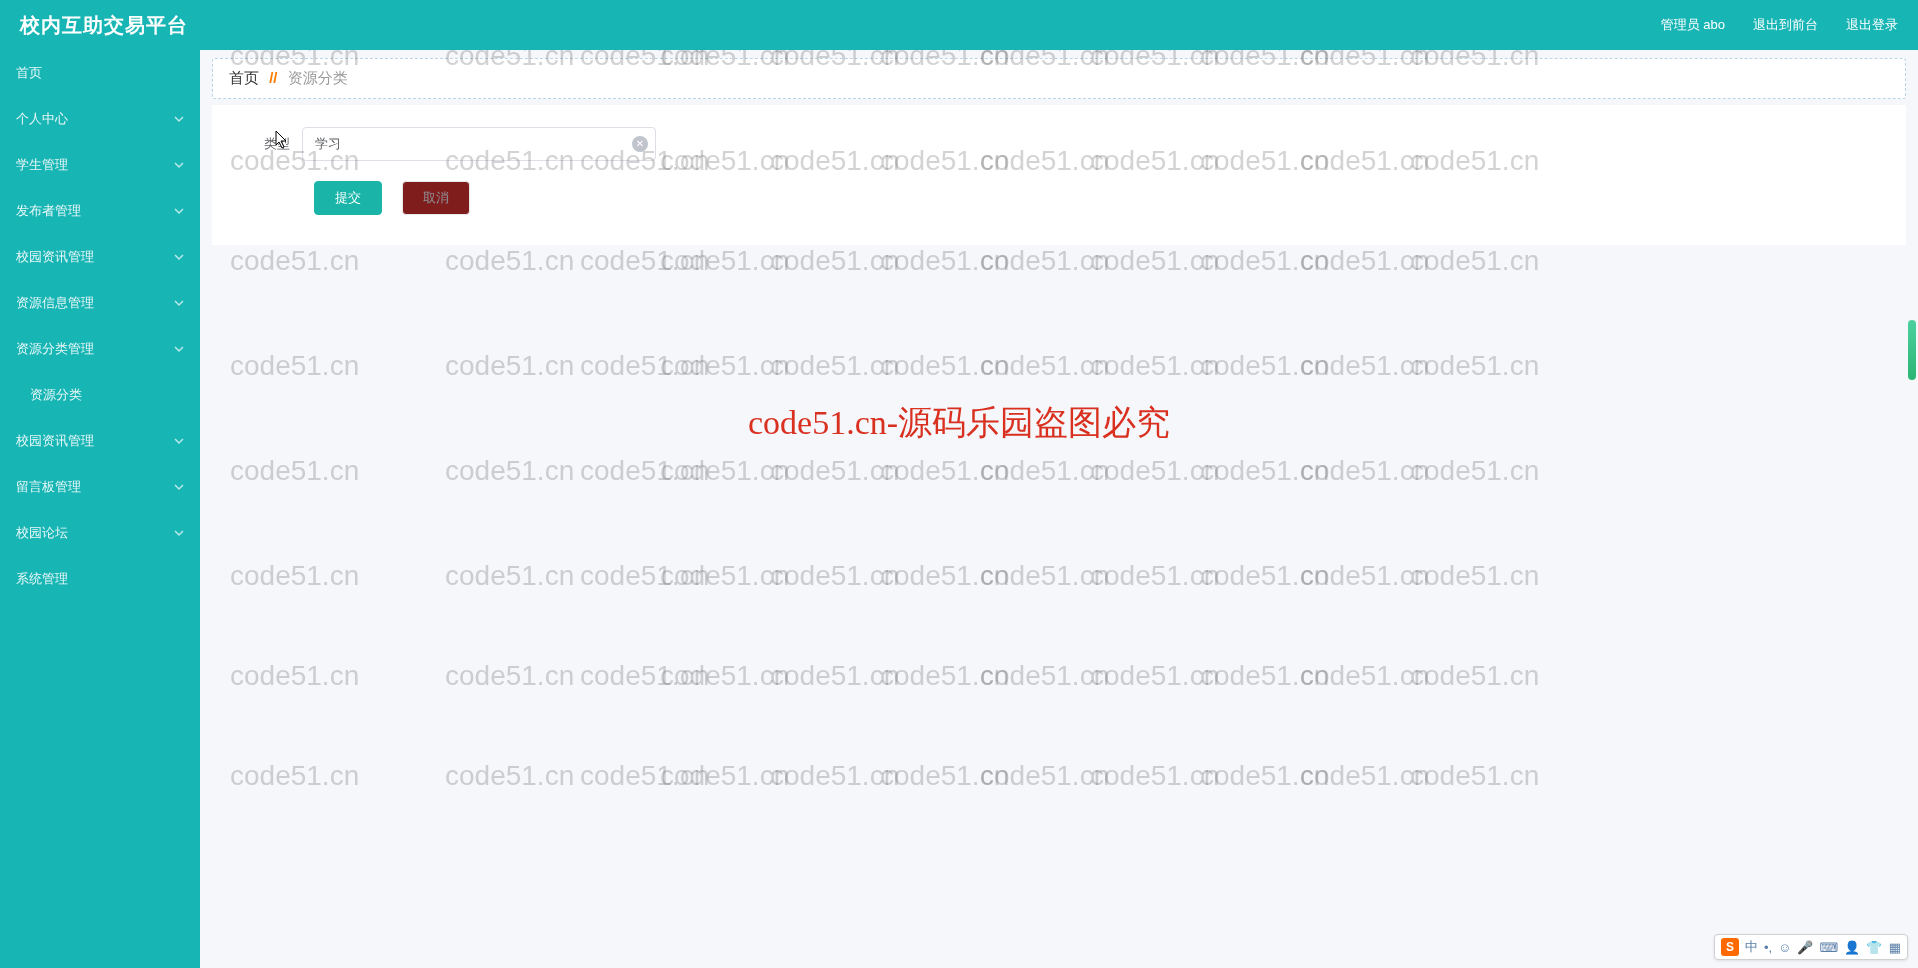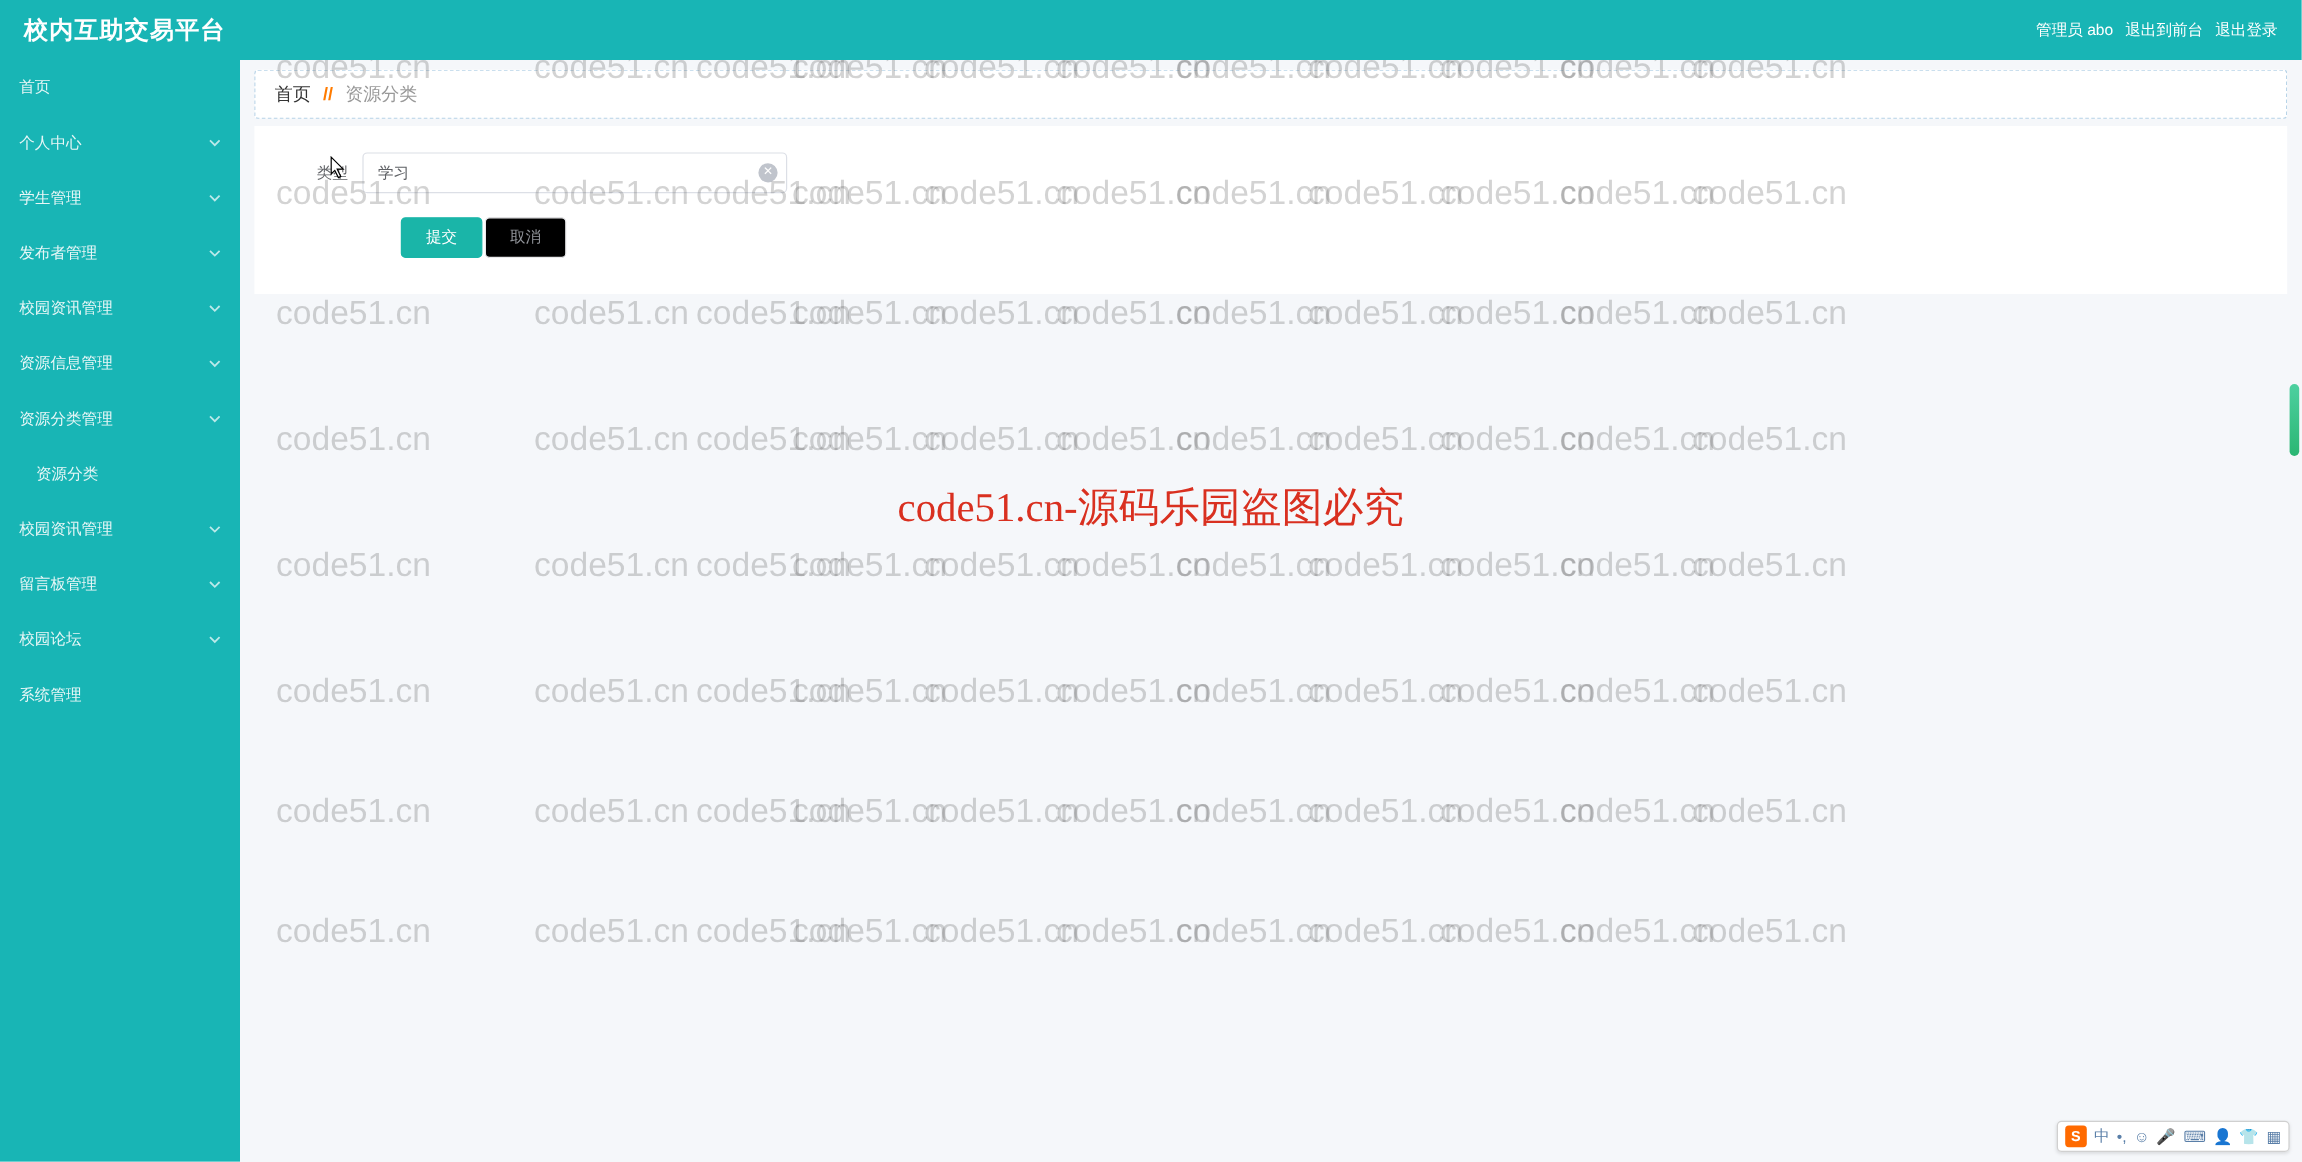--- a/index.html
+++ b/index.html
@@ -1,43 +1,43 @@
 <!DOCTYPE html>
 <html><head>
 <meta charset="utf-8">
 <style>
 * { margin: 0; padding: 0; box-sizing: border-box; }
 body { font-family: "Microsoft YaHei", Arial, sans-serif; font-size: 13px; background: #f5f7fa; width: 1918px; height: 968px; overflow: hidden; position: relative; }
 
 .header { position: fixed; top: 0; left: 0; right: 0; height: 50px; background: #18b5b5; display: flex; align-items: center; justify-content: space-between; padding: 0 20px; z-index: 100; }
 .header-title { color: #fff; font-size: 20px; font-weight: bold; letter-spacing: 1px; }
-.header-right { display: flex; align-items: center; gap: 10px; }
+.header-right { display: flex; align-items: center; gap: 28px; }
 .header-link { color: #fff; font-size: 13px; cursor: pointer; }
 
 .sidebar { position: fixed; top: 50px; left: 0; width: 200px; bottom: 0; background: #18b5b5; color: #fff; overflow-y: auto; z-index: 90; }
 .sidebar-item { display: flex; align-items: center; justify-content: space-between; padding: 14px 16px; font-size: 13px; cursor: pointer; color: #e8f7f7; }
 .sidebar-subitem { padding: 14px 16px 14px 30px; font-size: 13px; cursor: pointer; color: #e8f7f7; }
 .chevron { width: 10px; height: 10px; opacity: 0.7; }
 
 .main { position: absolute; top: 50px; left: 200px; right: 0; bottom: 0; padding: 8px 12px; }
 .breadcrumb-bar { background: #fff; border: 1px dashed #b8d4e8; border-radius: 3px; padding: 10px 16px; font-size: 15px; margin-bottom: 6px; }
 .breadcrumb-home { color: #333; cursor: pointer; }
 .breadcrumb-sep { color: #ff7b00; margin: 0 6px; font-weight: bold; }
 .breadcrumb-current { color: #999; }
 
 .form-panel { background: #fff; padding: 22px 30px 30px; }
 .form-row { display: flex; align-items: center; margin-bottom: 20px; }
 .form-label { width: 60px; text-align: right; padding-right: 12px; color: #606266; font-size: 13px; }
 .form-input-wrap { position: relative; width: 354px; }
 .form-input { width: 100%; height: 34px; border: 1px solid #dcdfe6; border-radius: 4px; padding: 0 30px 0 12px; font-size: 13px; color: #606266; outline: none; }
 .input-clear { position: absolute; right: 8px; top: 50%; transform: translateY(-50%); width: 16px; height: 16px; border-radius: 50%; background: #c0c4cc; color: #fff; display: flex; align-items: center; justify-content: center; font-size: 10px; cursor: pointer; line-height: 1; }
-.form-buttons { display: flex; gap: 2px; margin-left: 92px; }
+.form-buttons { display: flex; gap: 20px; margin-left: 72px; }
 .btn { height: 34px; padding: 0 20px; border-radius: 4px; font-size: 13px; cursor: pointer; border: 1px solid transparent; }
 .btn-primary { background: #1ab5a8; color: #fff; border-color: #1ab5a8; }
-.btn-default { background: #000000; color: #909399; border-color: #e9e9eb; }
+.btn-default { background: #7f1d1d; color: #909399; border-color: #e9e9eb; }
 
 .watermark-layer { position: fixed; inset: 0; pointer-events: none; z-index: 5; }
 .wm { position: absolute; color: rgba(80,80,80,0.25); font-size: 28px; font-family: Arial; white-space: nowrap; }
 .wm-center { position: absolute; left: 50%; top: 400px; transform: translateX(-50%); color: #d93020; font-size: 34px; font-family: "SimSun", serif; white-space: nowrap; }
 
 .ime-bar { position: fixed; right: 10px; bottom: 8px; background: #fff; border: 1px solid #d0d0d0; border-radius: 4px; padding: 3px 6px; display: flex; align-items: center; gap: 6px; font-size: 12px; z-index: 200; box-shadow: 0 1px 3px rgba(0,0,0,0.1); }
 .ime-logo { width: 18px; height: 18px; background: #ff6a00; border-radius: 3px; color: #fff; display: flex; align-items: center; justify-content: center; font-weight: bold; font-size: 12px; }
 .ime-icon { color: #5a7fa8; font-size: 13px; }
 
 .scroll-indicator { position: fixed; right: 2px; top: 320px; width: 8px; height: 60px; background: linear-gradient(#4dd0a0,#2bb673); border-radius: 4px; z-index: 150; }

